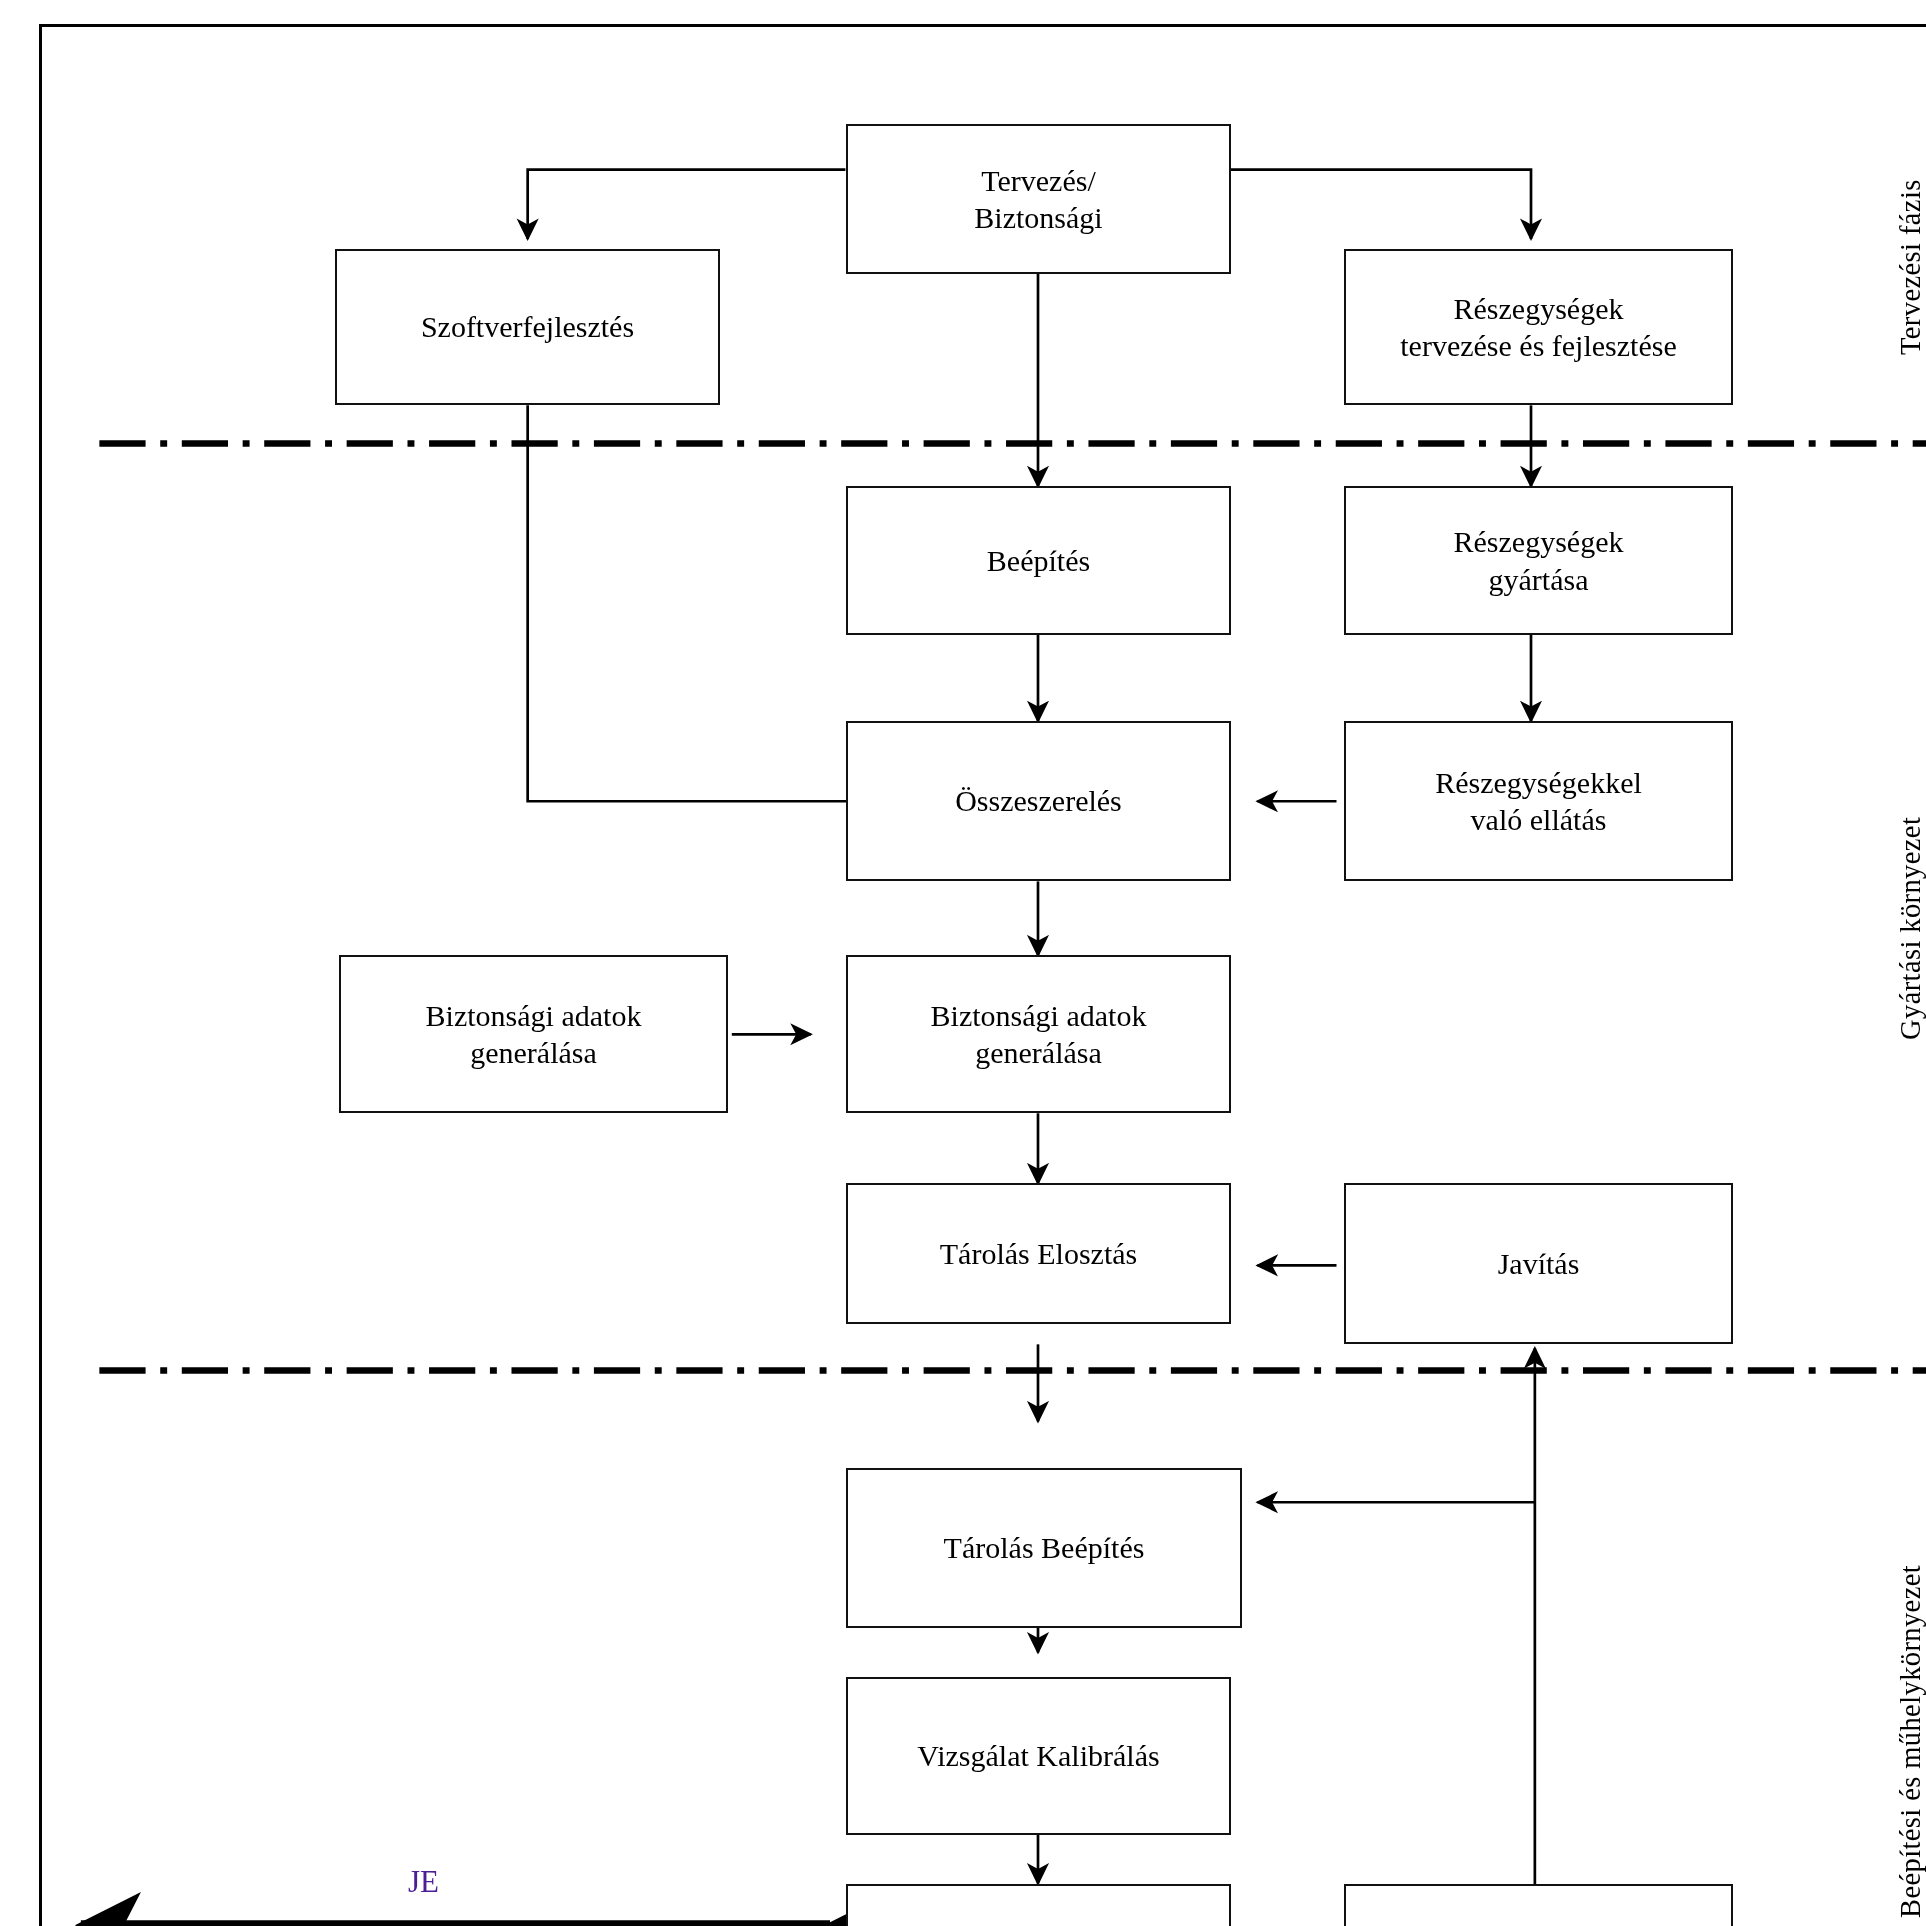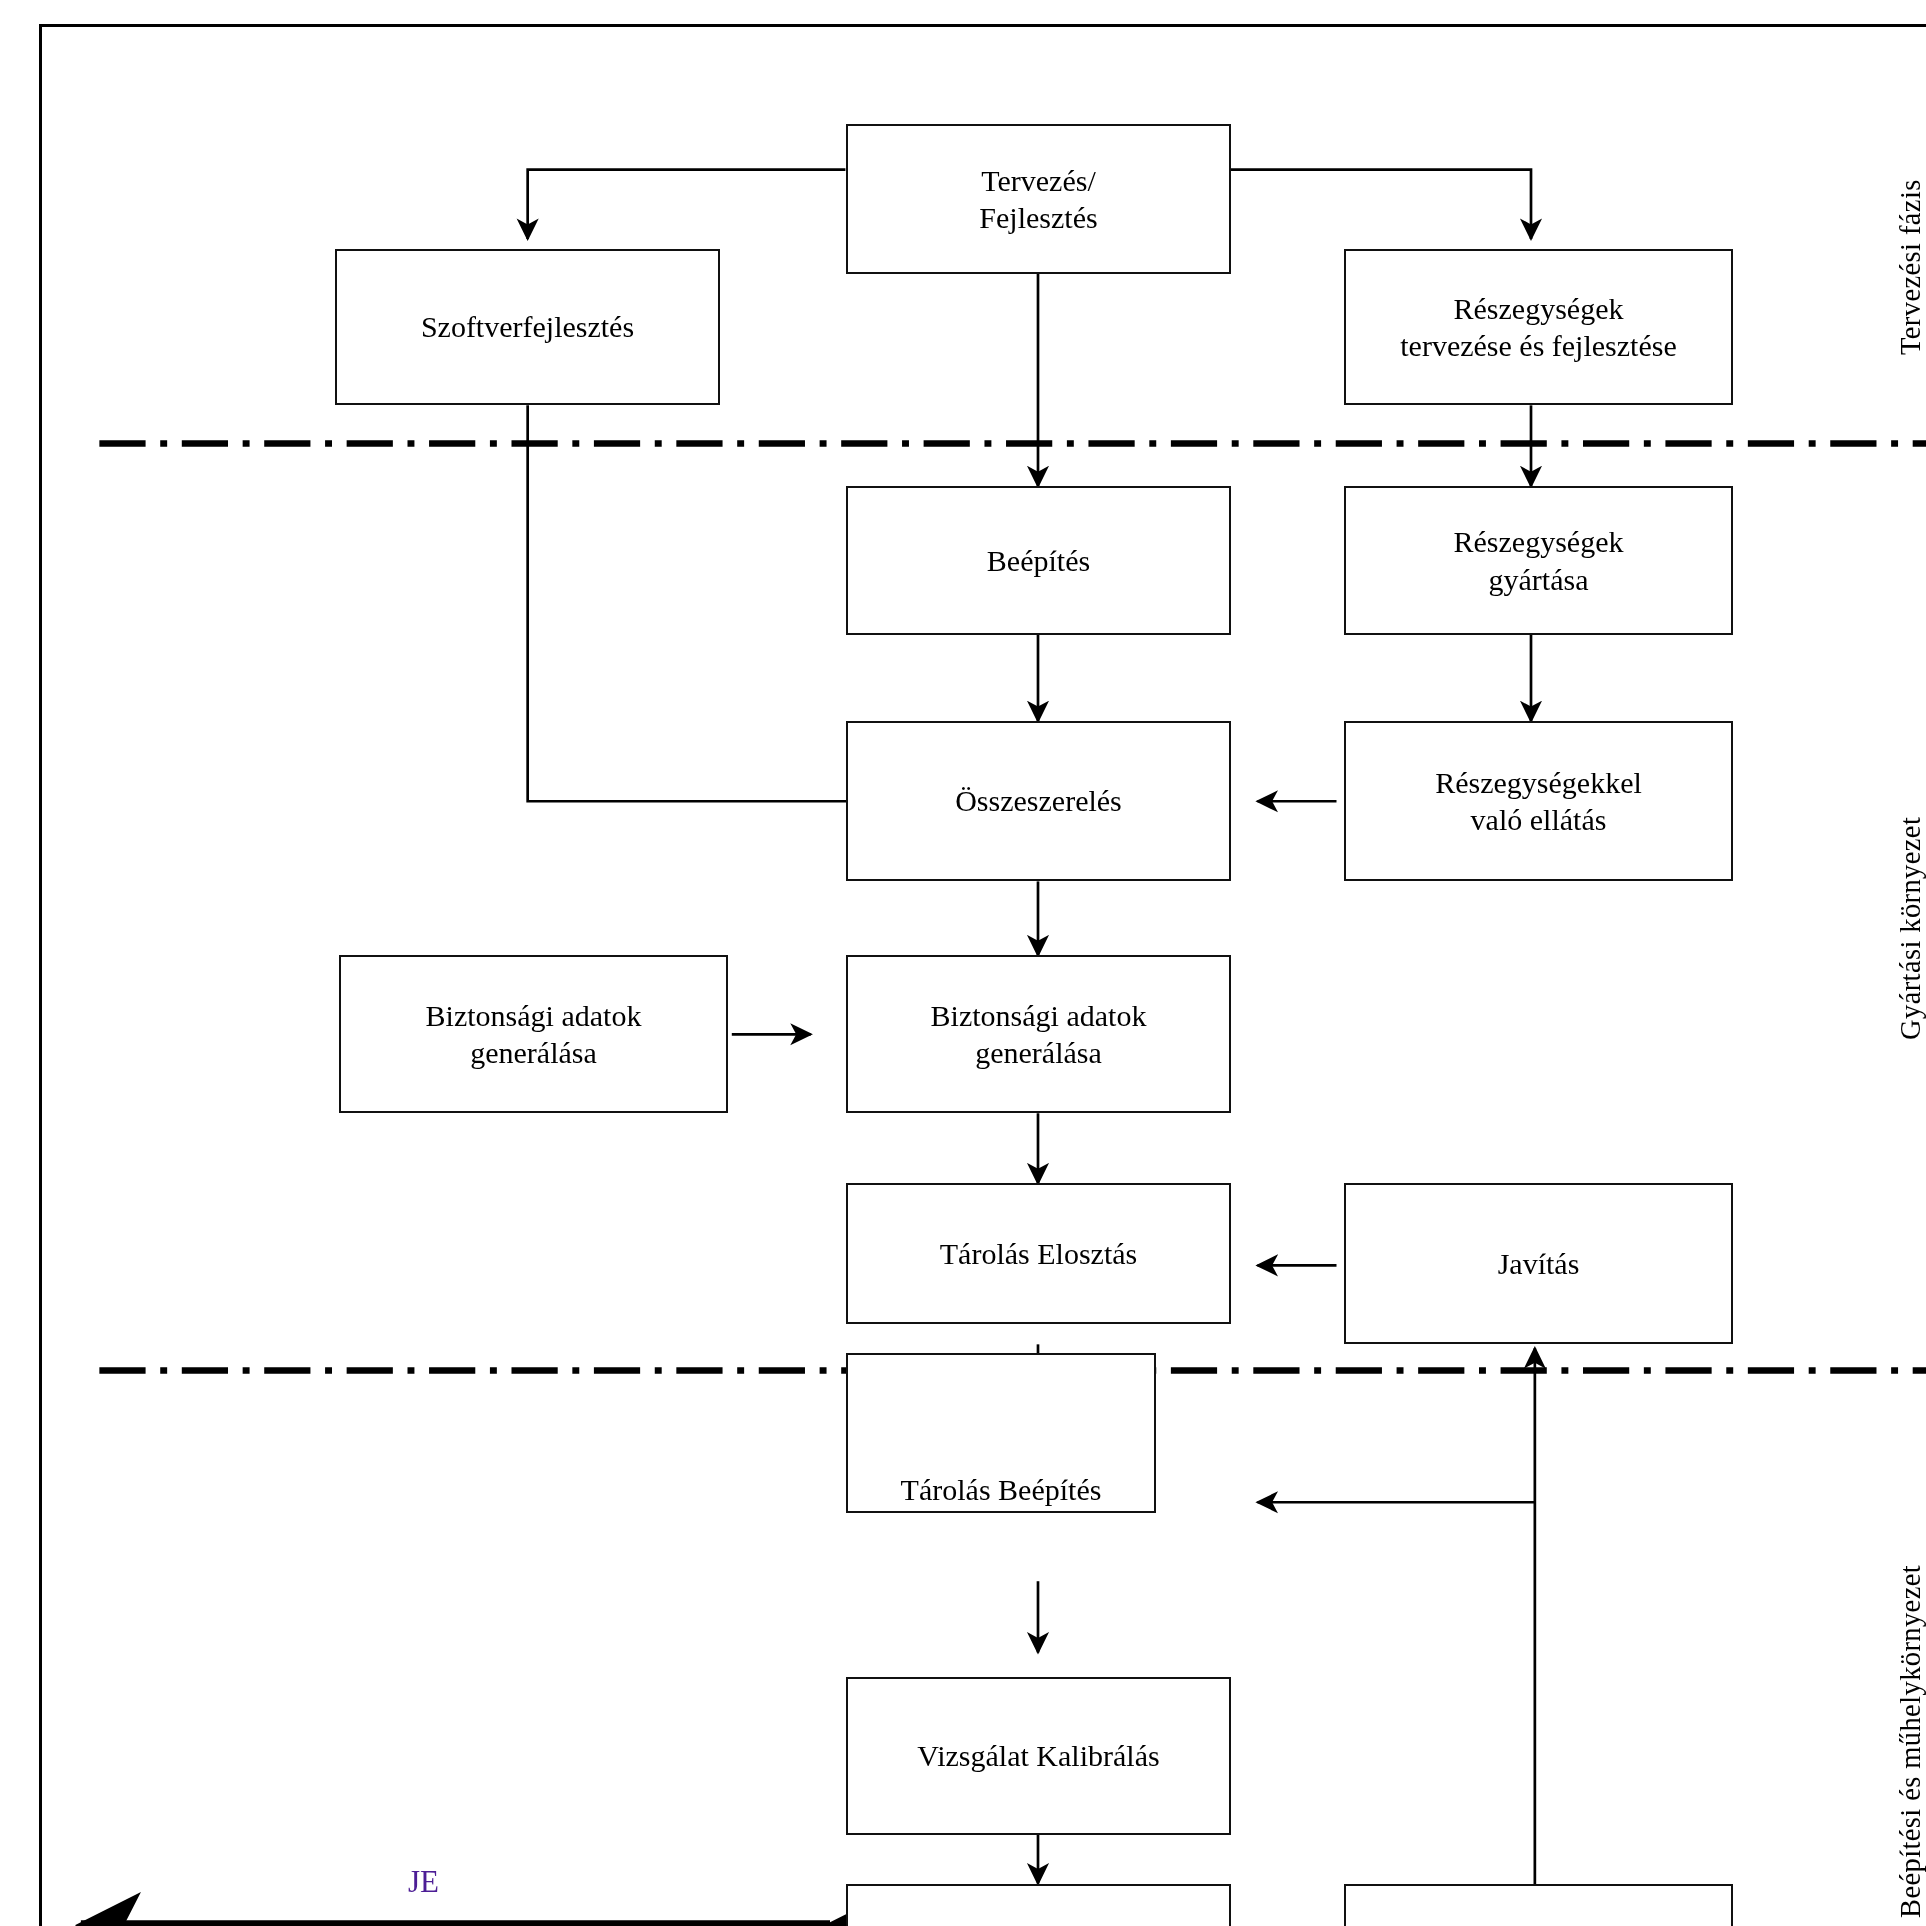--- a/index.html
+++ b/index.html
@@ -136,21 +136,21 @@
       <g>
         <path d="M4480,5085 L4640,5085 L4640,6295 L3265,6295" marker-end="url(#ah)"></path>
       </g>
 
     </g>
   </svg>
 
   <div class="node" style="left:846px;top:96px;width:385px;height:150px;margin-top:28px;">
     <span>
       <span>Tervezés/</span>
-      <span>Fejlesztés</span>
+      <span>Biztonsági</span>
     </span>
   </div>
 
   <div class="node" style="left:335px;top:249px;width:385px;height:156px;">
     <span>Szoftverfejlesztés</span>
   </div>
 
   <div class="node" style="left:1344px;top:249px;width:389px;height:156px;">
     <span>
       <span>Részegységek</span>
@@ -195,21 +195,21 @@
   </div>
 
   <div class="node" style="left:846px;top:1183px;width:385px;height:141px;">
     <span>Tárolás Elosztás</span>
   </div>
 
   <div class="node" style="left:1344px;top:1183px;width:389px;height:161px;text-align:right;">
     <span>Javítás</span>
   </div>
 
-  <div class="node" style="left:846px;top:1353px;width:310px;height:160px;align-items:flex-end;">
+  <div class="node" style="left:846px;top:1468px;width:396px;height:160px;">
     <span>Tárolás Beépítés</span>
   </div>
 
   <div class="node" style="left:846px;top:1653px;width:385px;height:158px;margin-top:24px;">
     <span>Vizsgálat Kalibrálás</span>
   </div>
 
   <div class="node" style="left:846px;top:1884px;width:385px;height:154px;">
     
   </div>

